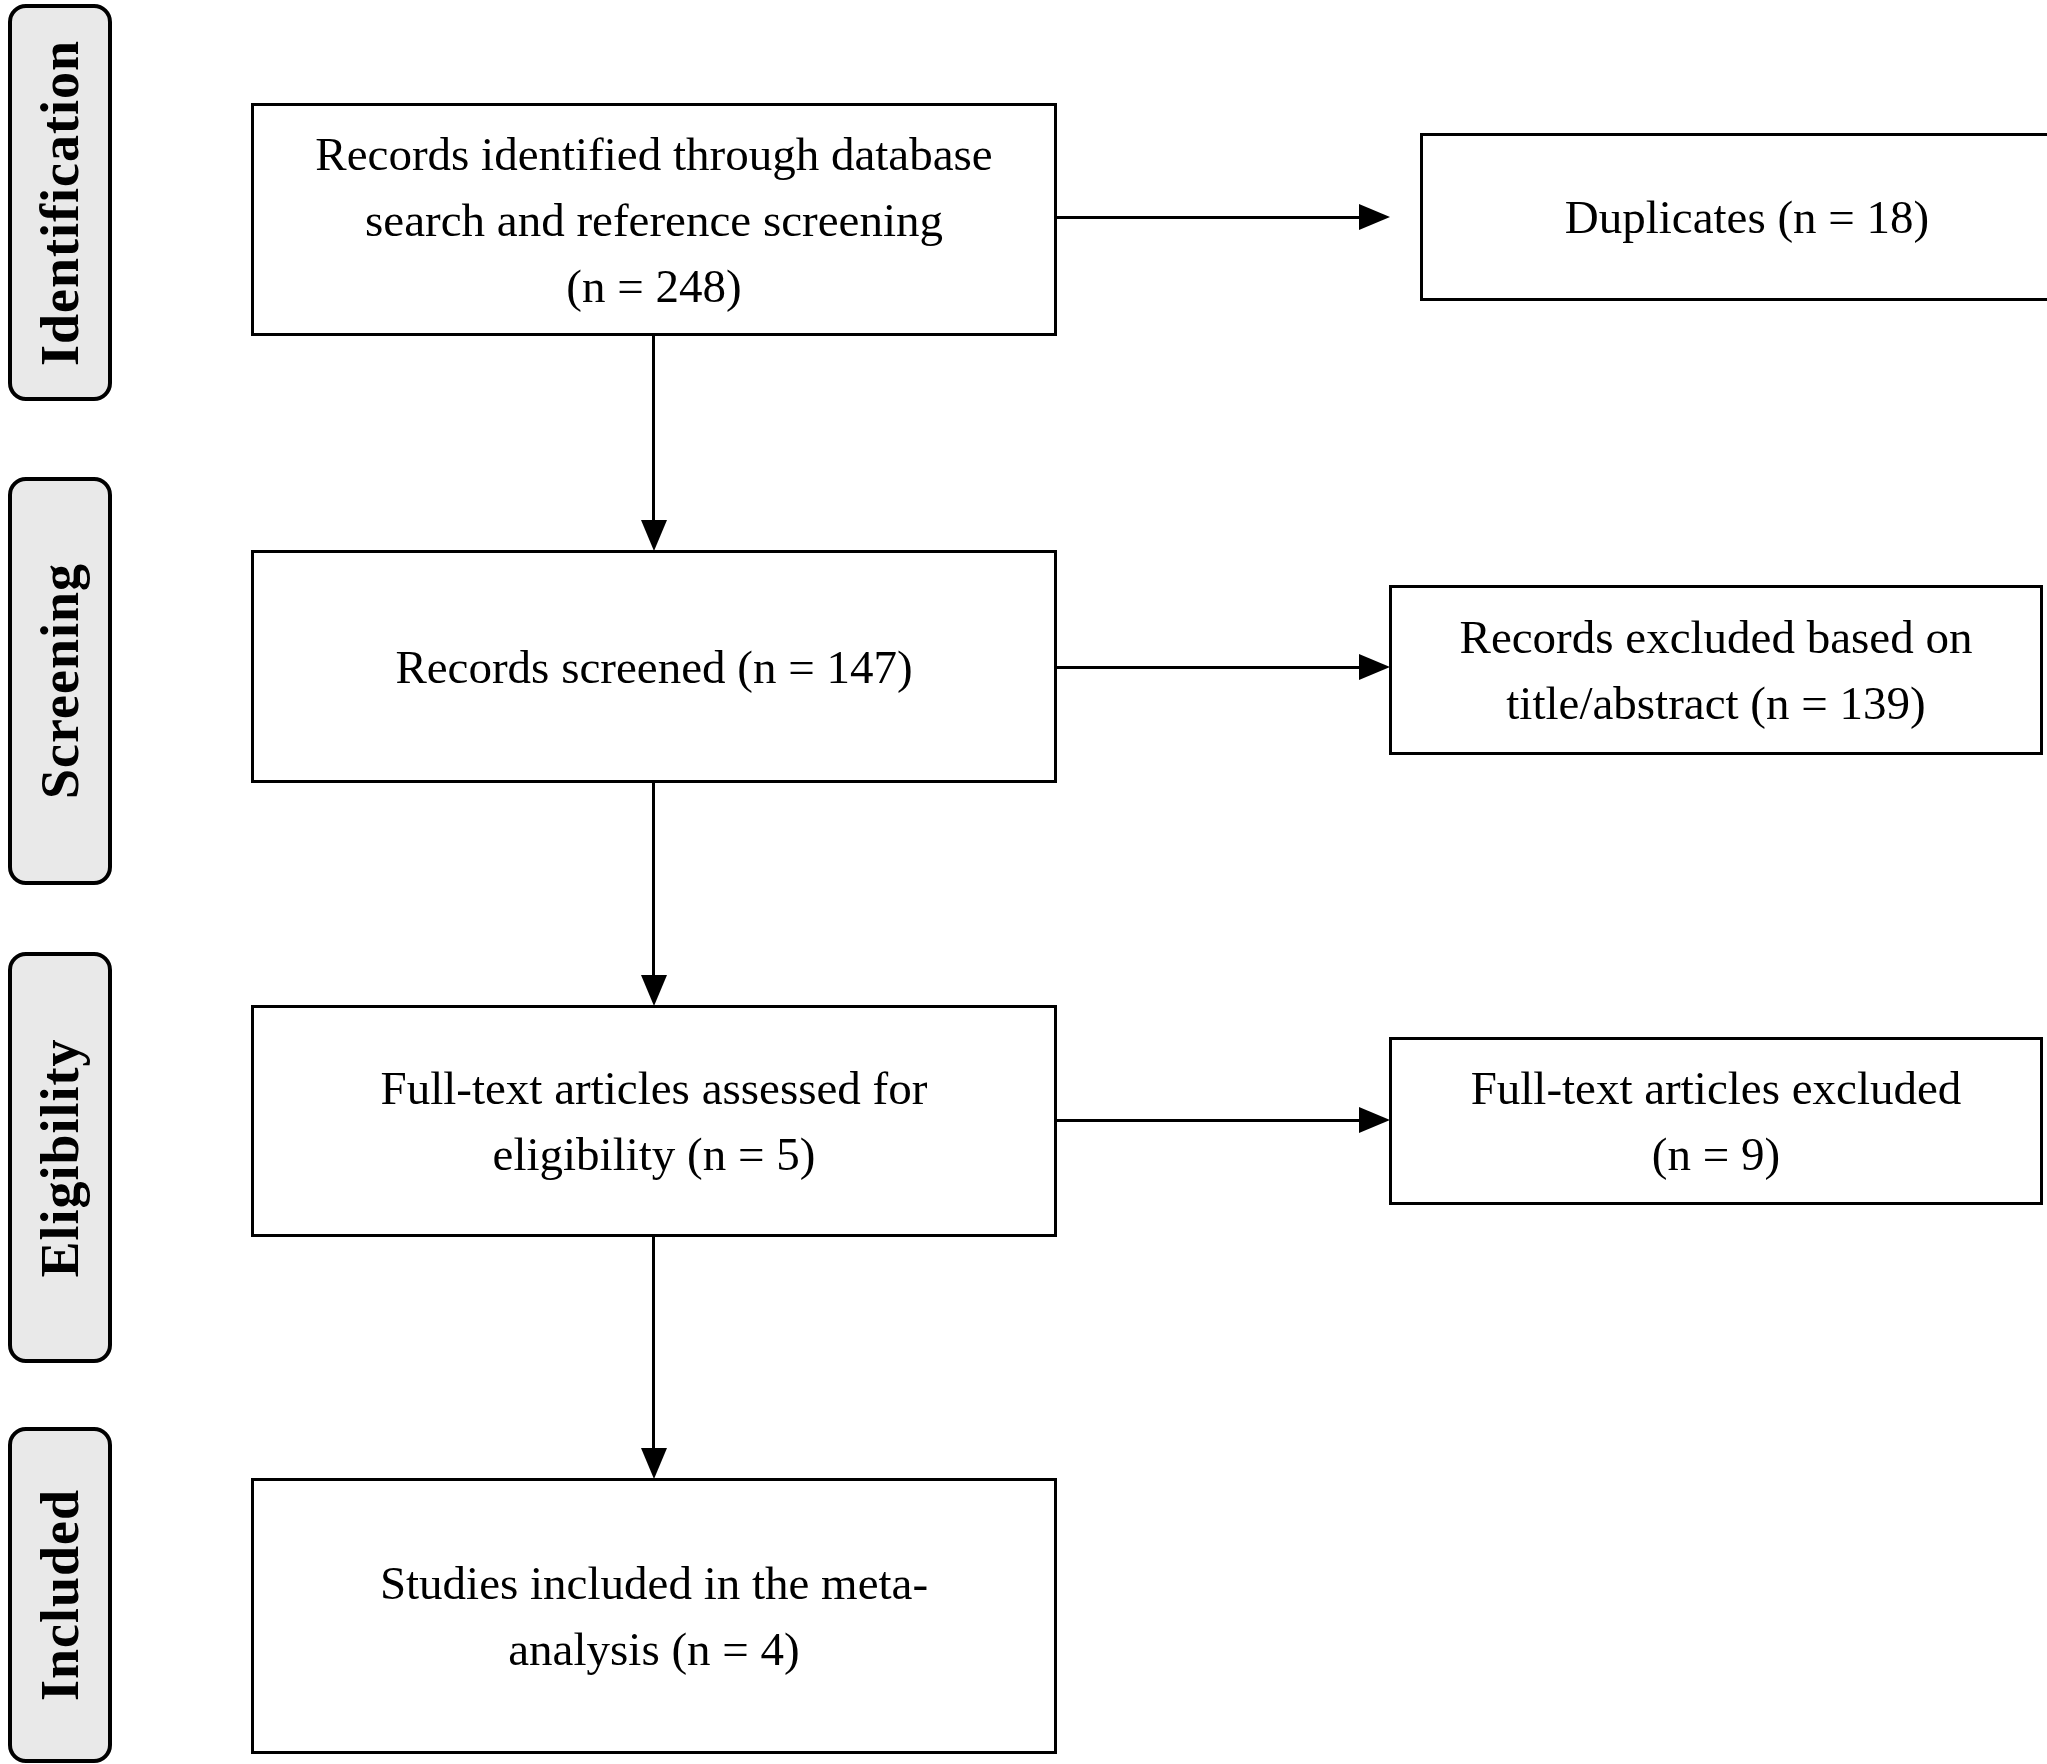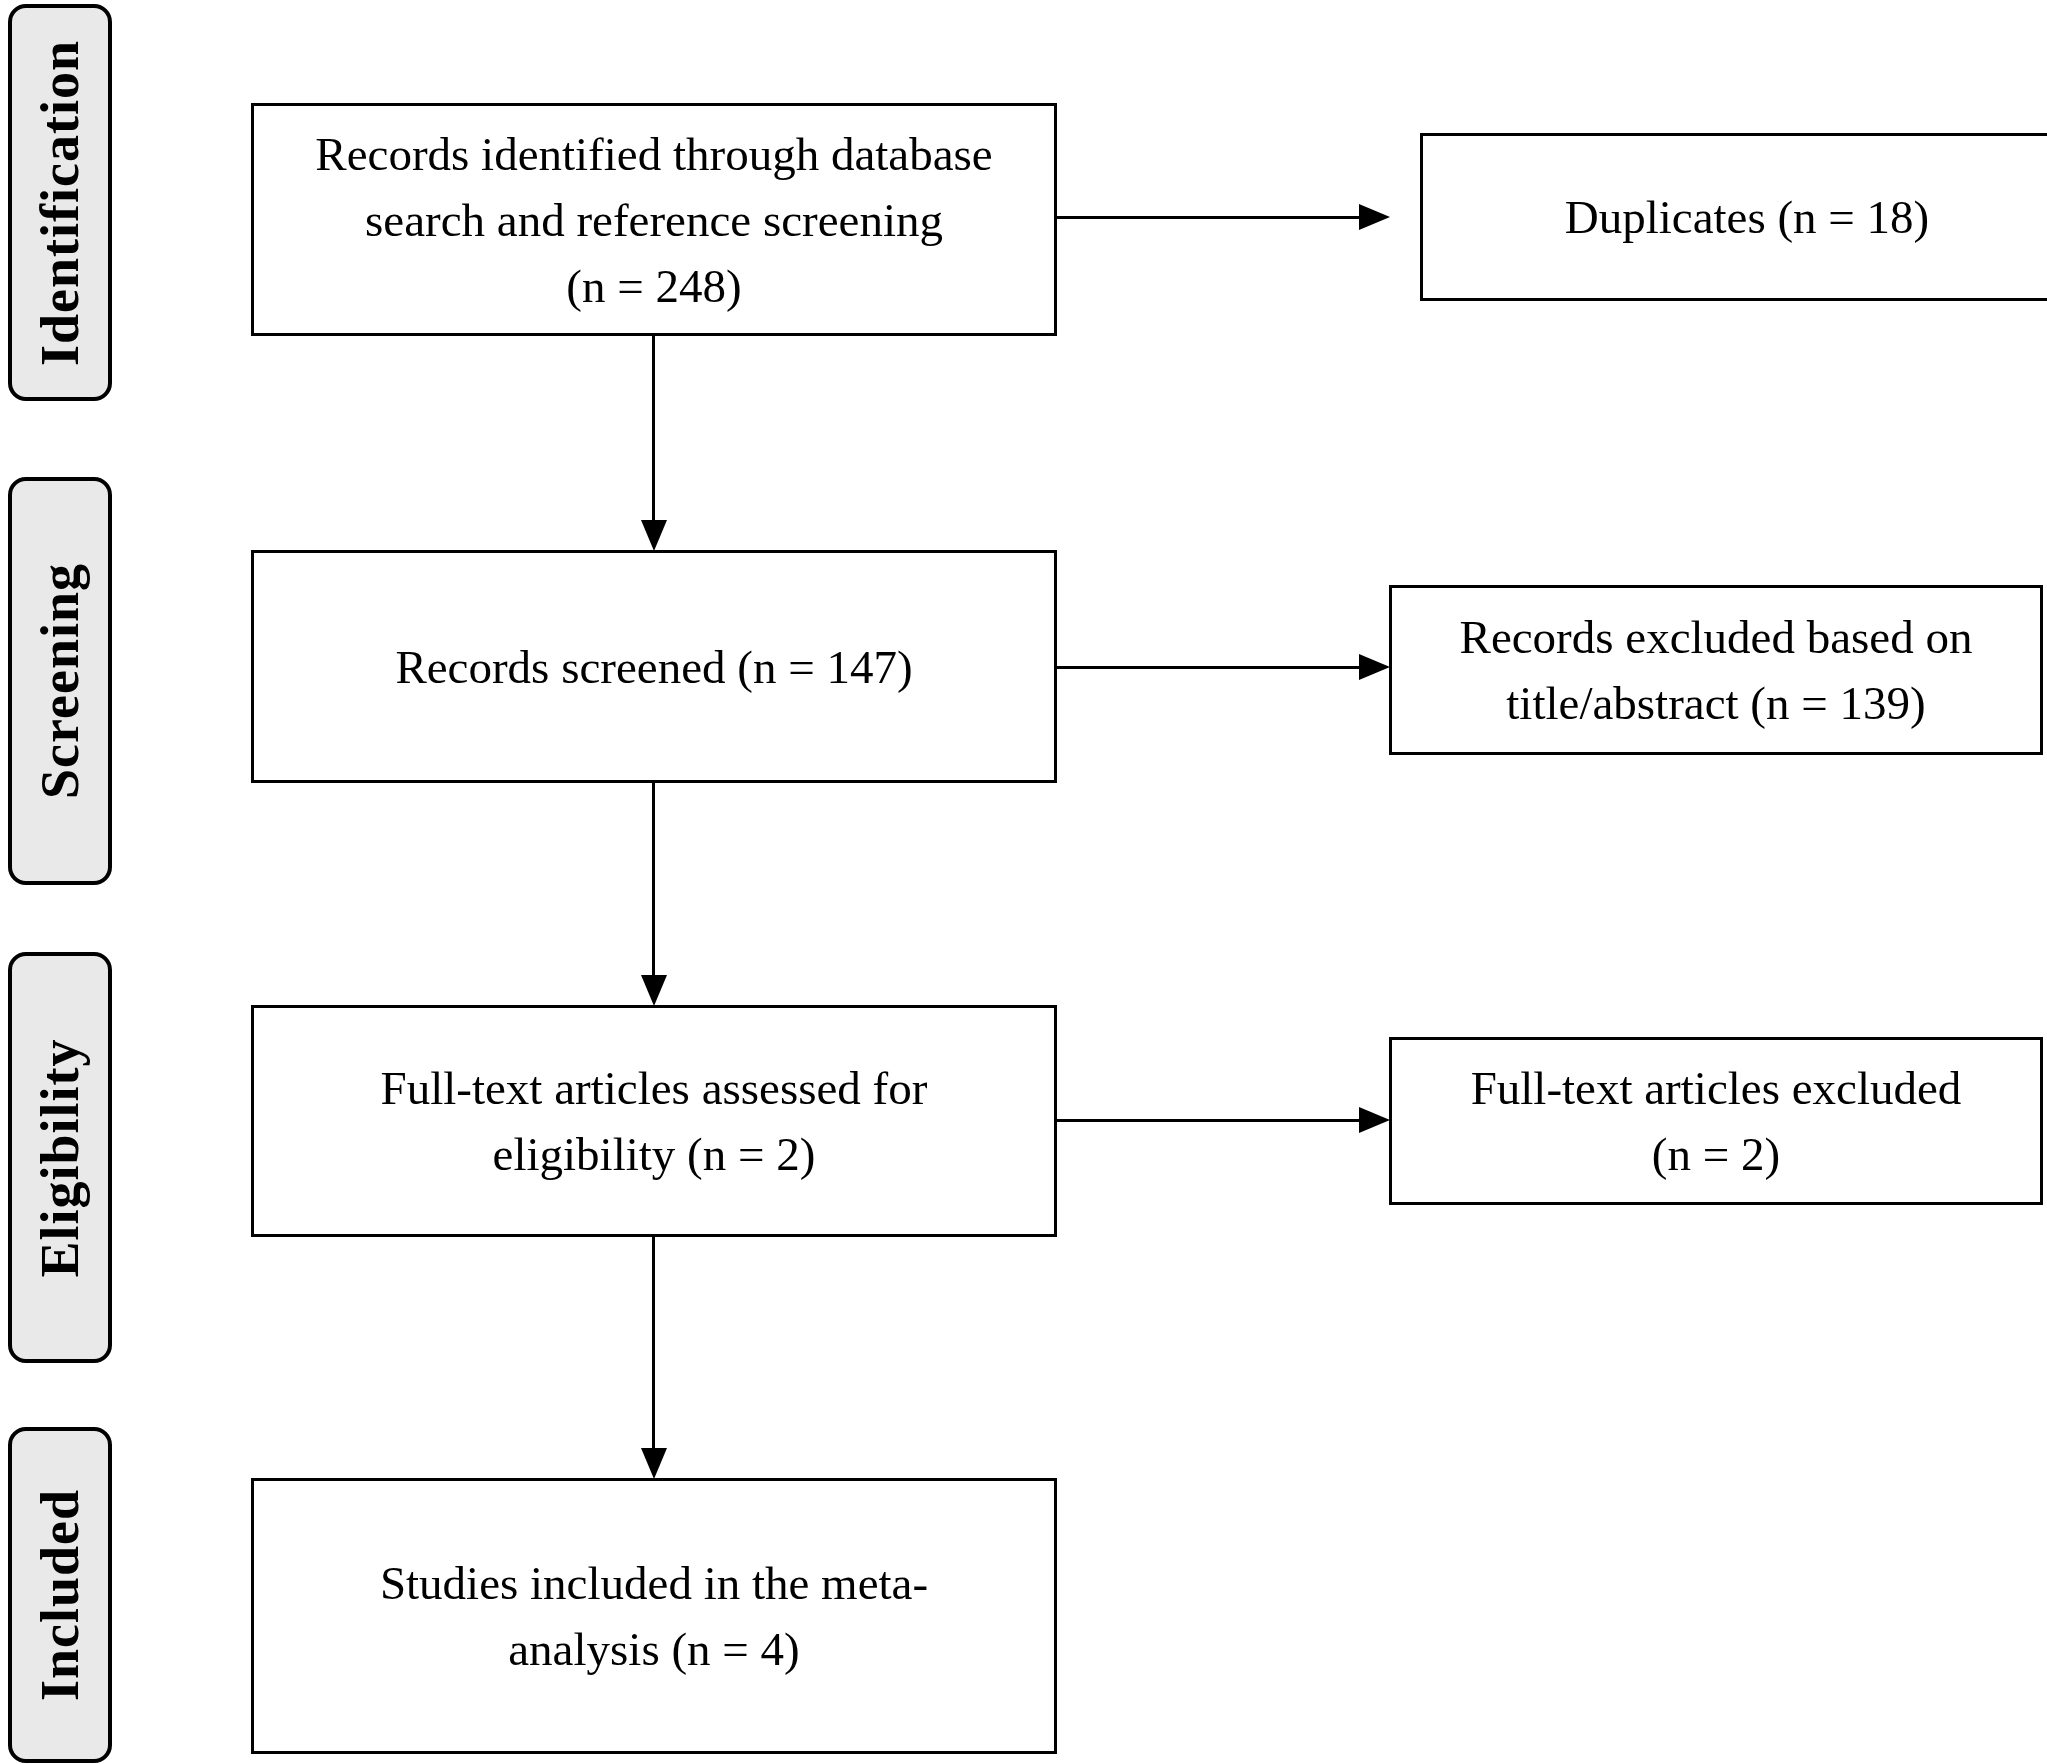--- a/index.html
+++ b/index.html
@@ -120,37 +120,37 @@
   <div class="flowbox" style="top:103px;height:233px;">
     <span class="txt">Records identified through database
 search and reference screening
 (n = 248)</span>
   </div>
   <div class="flowbox" style="top:550px;height:233px;">
     <span class="txt">Records screened (n = 147)</span>
   </div>
   <div class="flowbox" style="top:1005px;height:232px;">
     <span class="txt">Full-text articles assessed for
-eligibility (n = 2)</span>
+eligibility (n = 5)</span>
   </div>
   <div class="flowbox" style="top:1478px;height:276px;">
     <span class="txt">Studies included in the meta-
 analysis (n = 4)</span>
   </div>
 
   <div class="exclbox" style="top:133px;height:168px;margin-left:31px;">
     <span class="txt">Duplicates (n = 18)</span>
   </div>
   <div class="exclbox" style="top:585px;height:170px;">
     <span class="txt">Records excluded based on
 title/abstract (n = 139)</span>
   </div>
   <div class="exclbox" style="top:1037px;height:168px;">
     <span class="txt">Full-text articles excluded
-(n = 2)</span>
+(n = 9)</span>
   </div>
 
   <div>
     <div class="vline" style="top:336px;height:185px;"></div>
     <div class="head-down" style="top:520px;"></div>
   </div>
   <div>
     <div class="vline" style="top:783px;height:193px;"></div>
     <div class="head-down" style="top:975px;"></div>
   </div>

